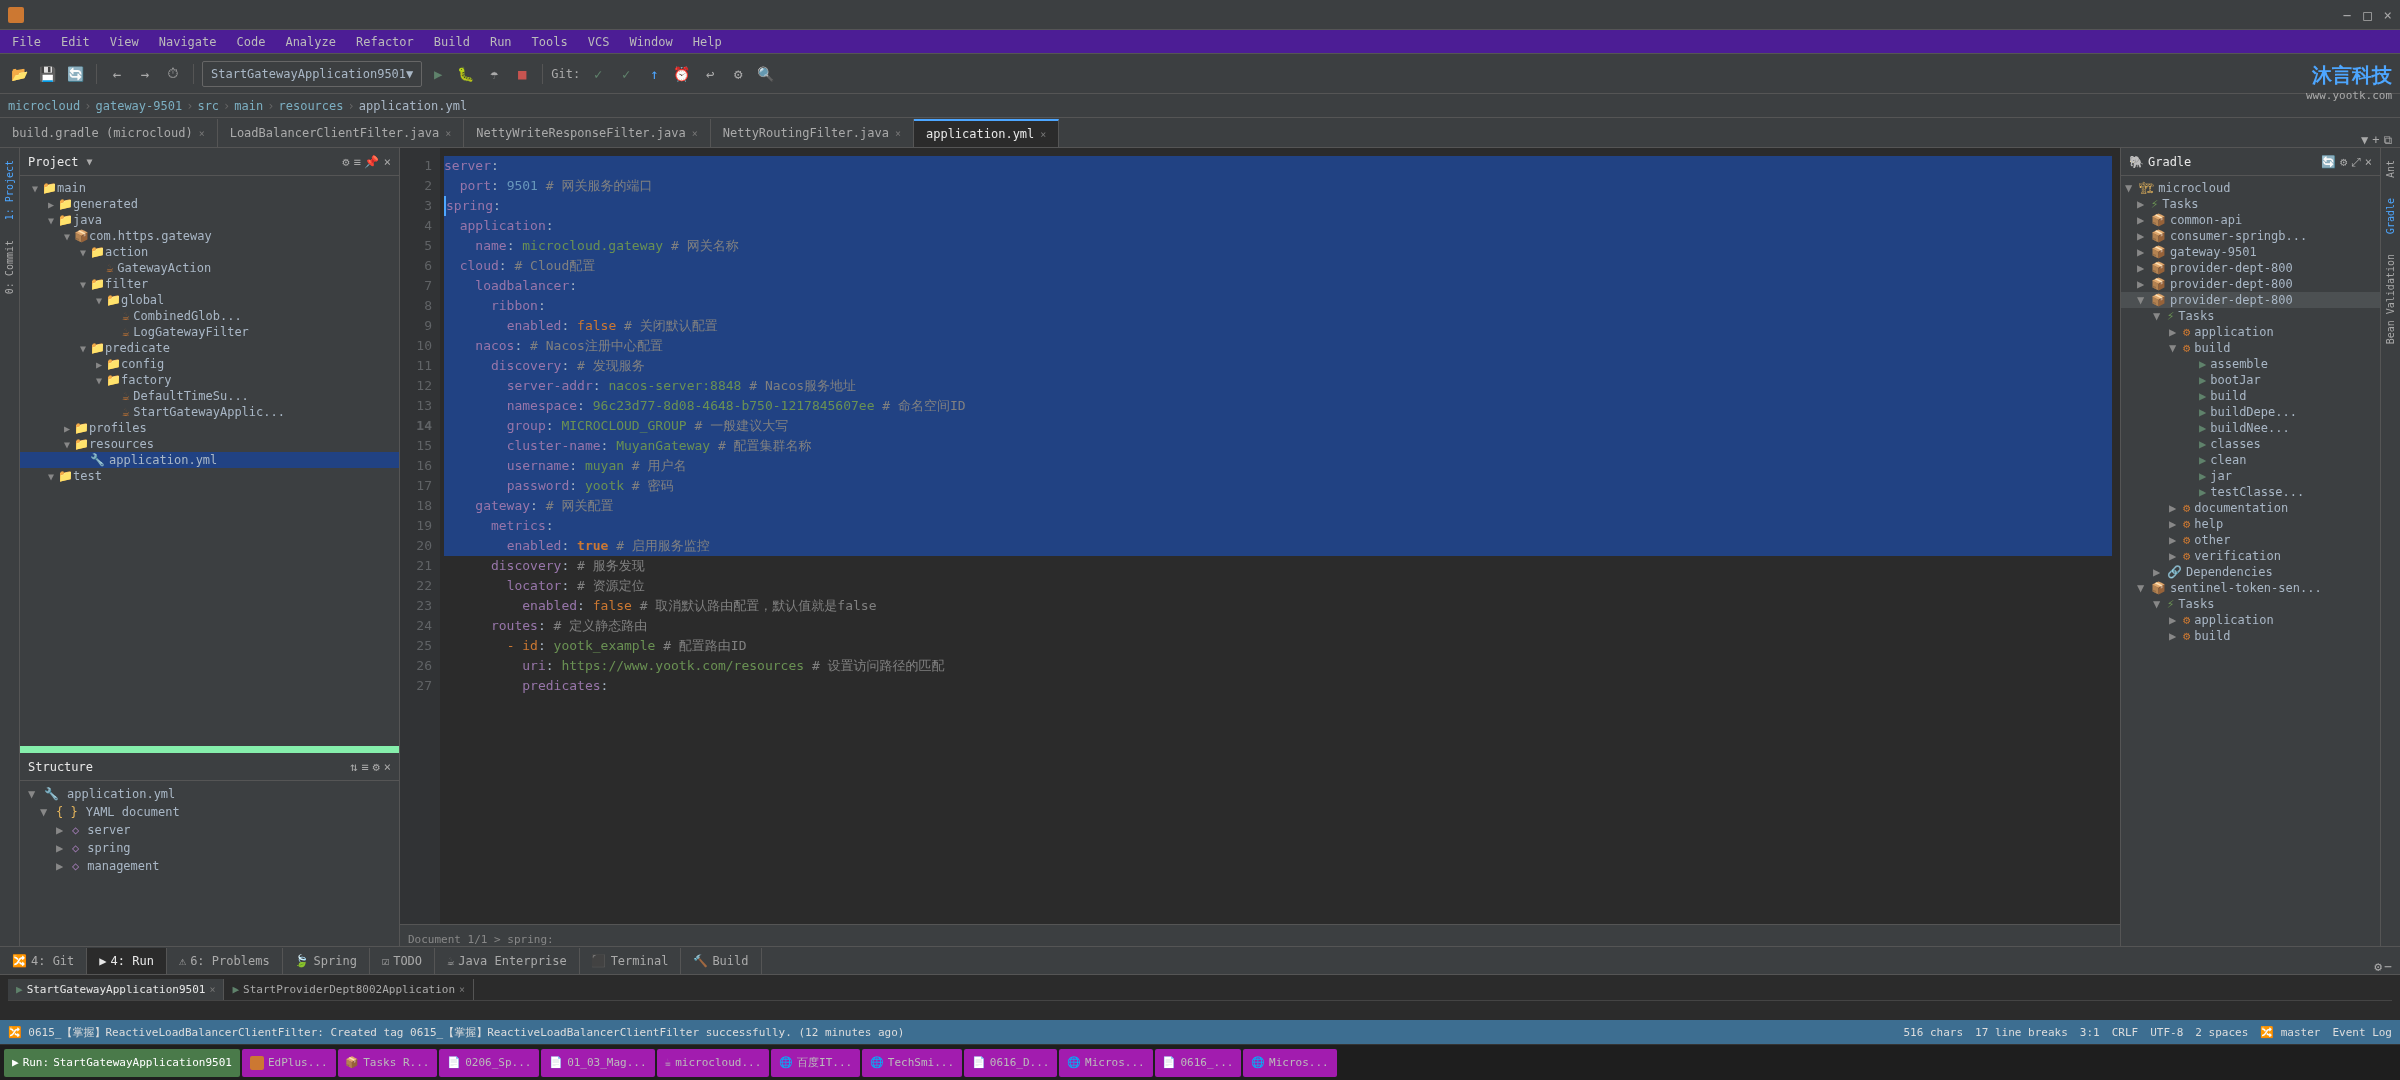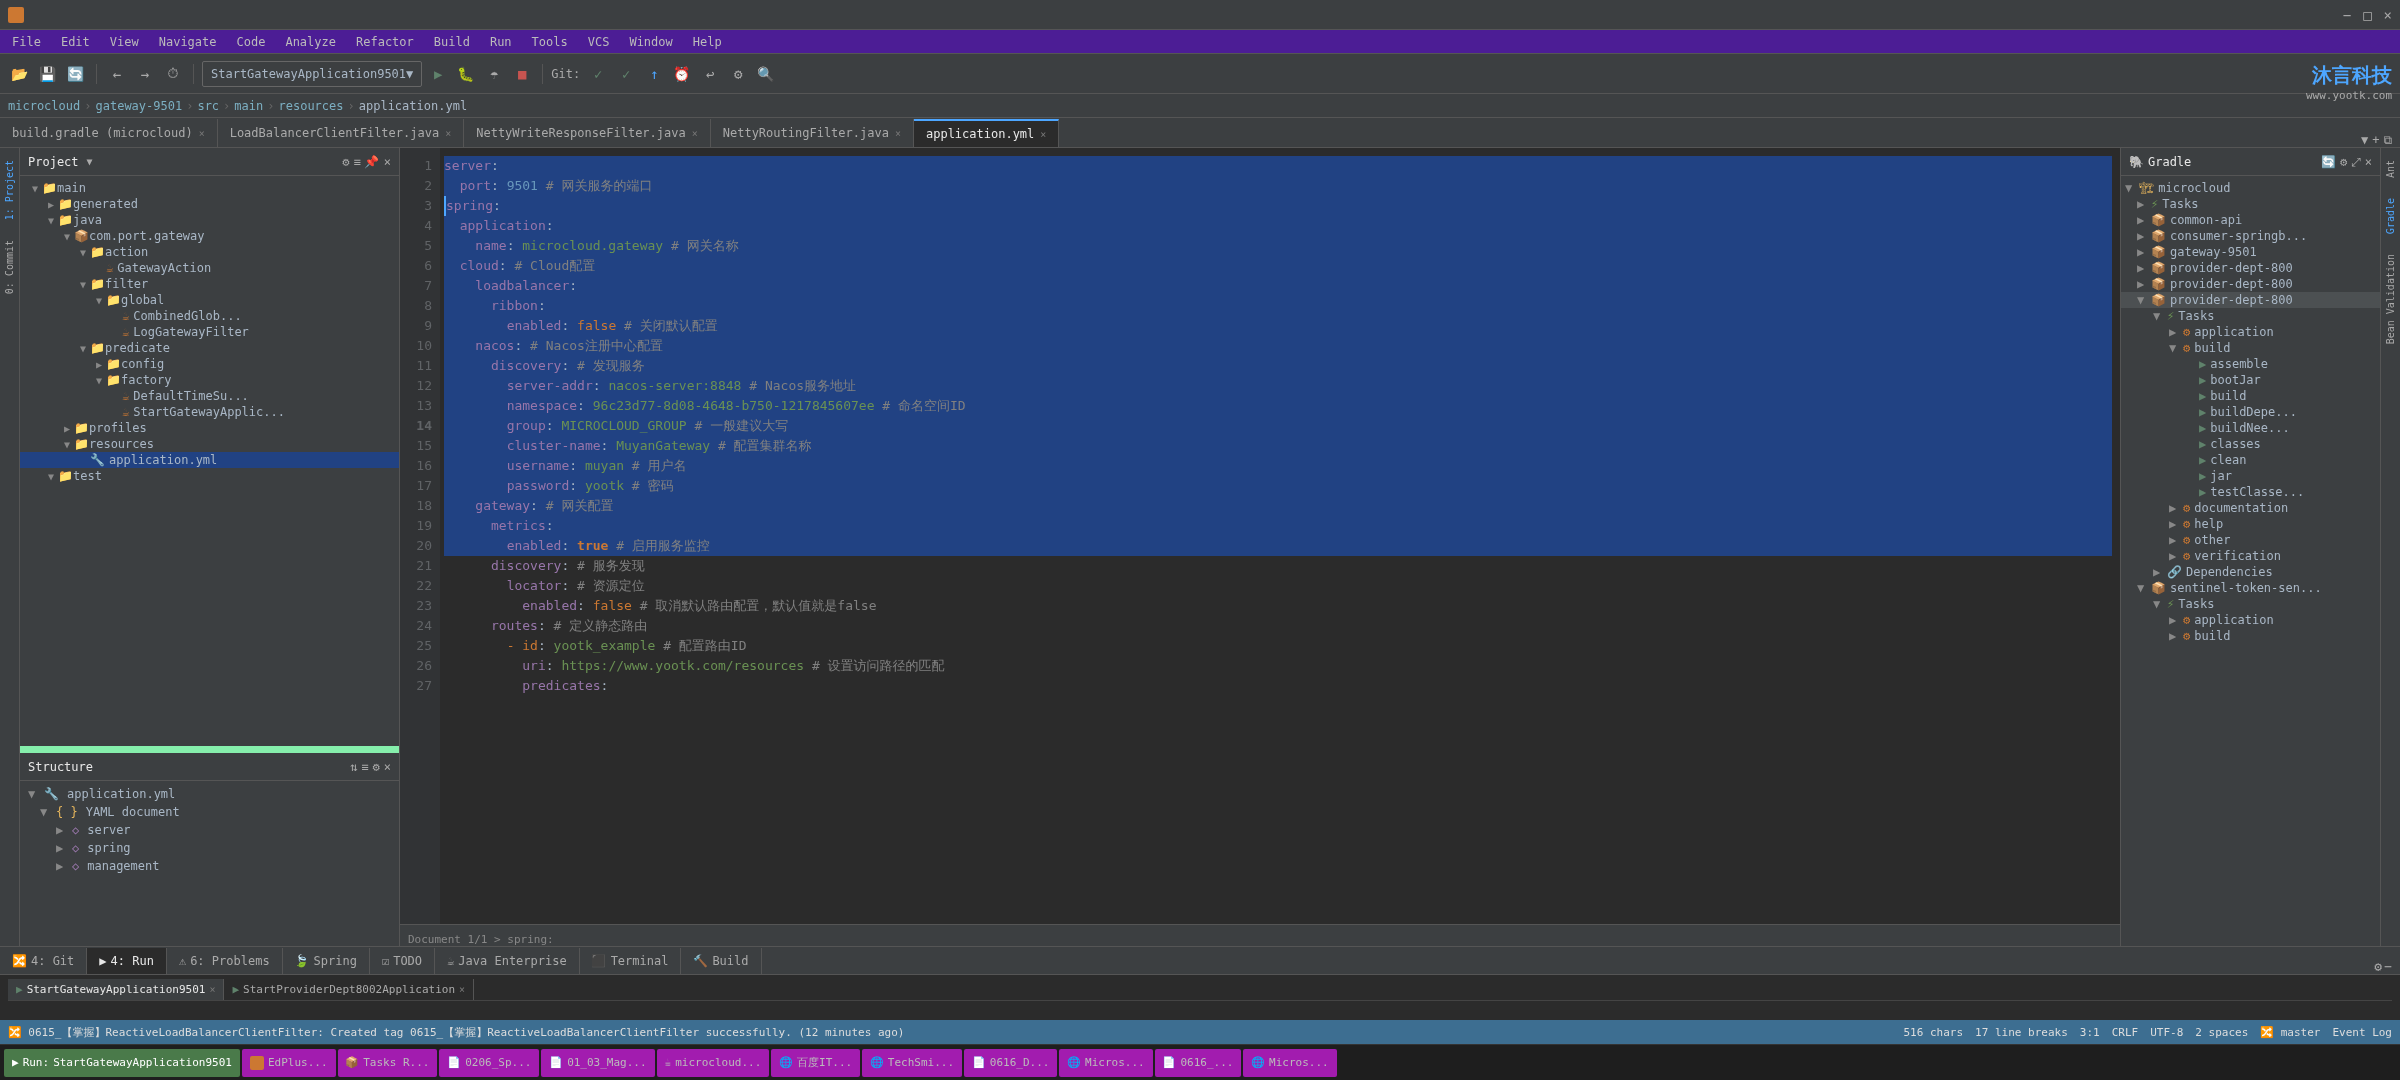--- a/index.html
+++ b/index.html
@@ -353,22 +353,22 @@
       padding-top: 8px;
       gap: 4px;
     }
 
     
     #editor-info {
       height: 22px;
       background: #3c3f41;
       border-top: 1px solid #555;
       display: flex;
-      align-items: flex-start;
-      padding: 8px 8px;
+      align-items: flex-end;
+      padding: 0 8px;
       font-size: 11px;
       color: #888;
       gap: 12px;
     }
 
     
     #bottom-panel {
       height: 74px;
       background: #2b2b2b;
       border-top: 1px solid #555;
@@ -598,21 +598,21 @@
 
       <div class="tree-item" style="padding-left:24px;">
         <span class="arrow">▼</span>
         <span class="folder-icon">📁</span>
         <span class="label">java</span>
       </div>
 
       <div class="tree-item" style="padding-left:40px;">
         <span class="arrow">▼</span>
         <span class="folder-icon">📦</span>
-        <span class="label">com.port.gateway</span>
+        <span class="label">com.https.gateway</span>
       </div>
 
       <div class="tree-item" style="padding-left:56px;">
         <span class="arrow">▼</span>
         <span class="folder-icon">📁</span>
         <span class="label">action</span>
       </div>
 
       <div class="tree-item" style="padding-left:72px;">
         <span class="arrow"> </span>

